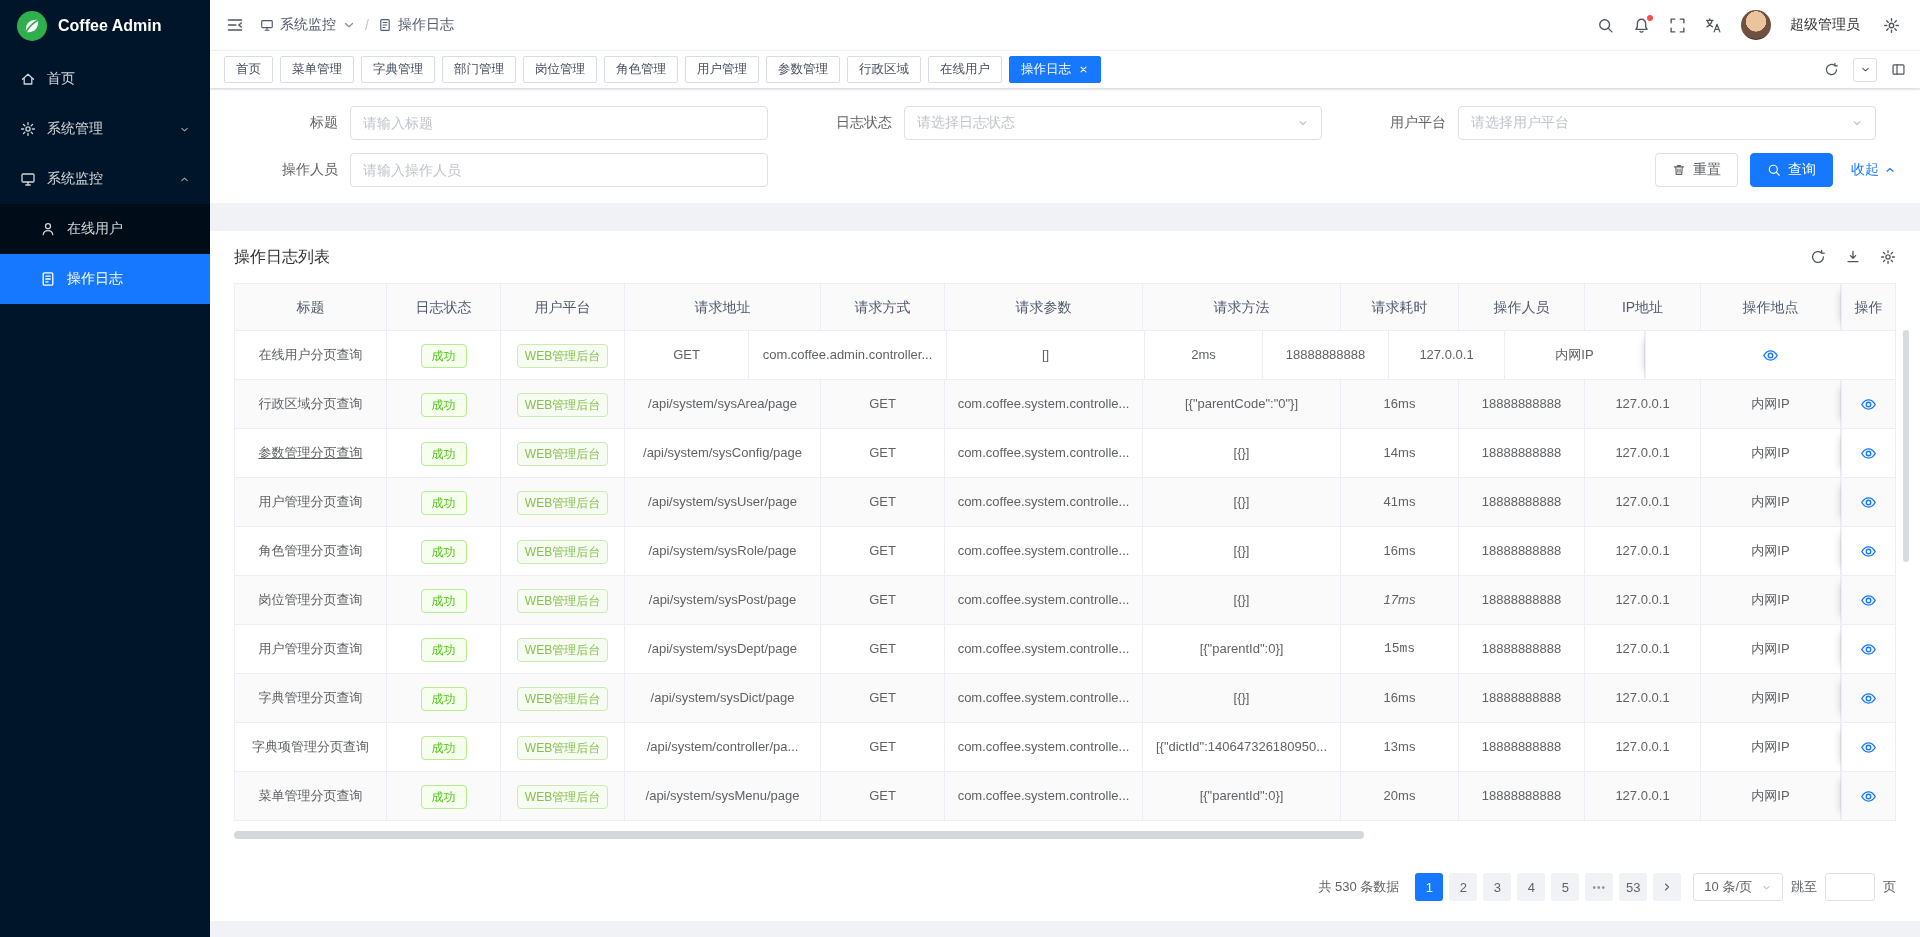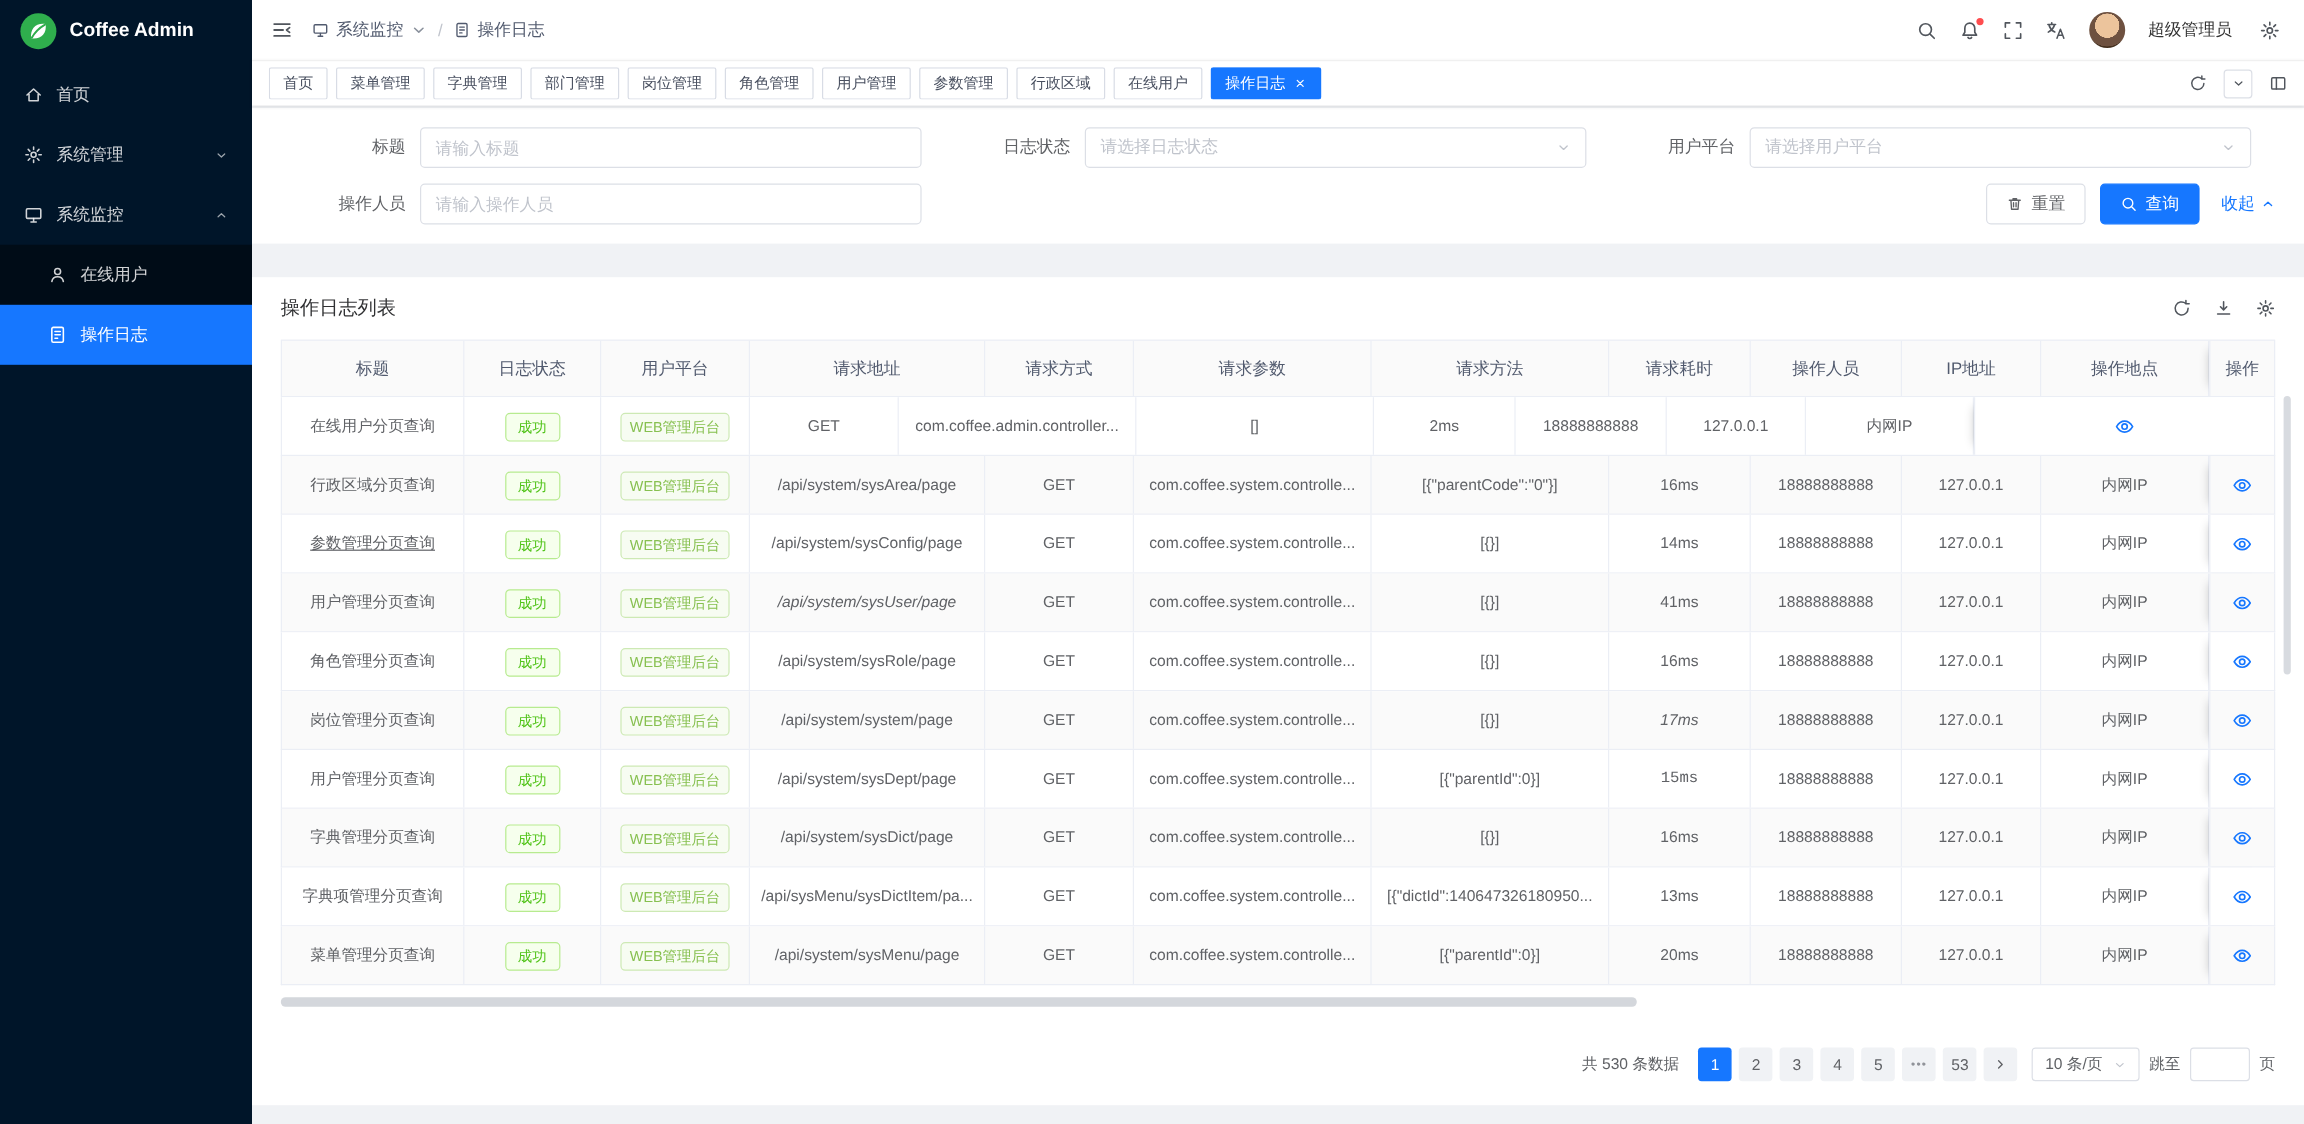--- a/index.html
+++ b/index.html
@@ -500,21 +500,21 @@
                     <svg viewBox="0 0 16 16" fill="none" stroke="currentColor" stroke-width="1.3" stroke-linecap="round" stroke-linejoin="round">
                       <path d="M1.7 8S4.3 3.7 8 3.7 14.3 8 14.3 8 11.7 12.3 8 12.3 1.7 8 1.7 8z"></path>
                       <circle cx="8" cy="8" r="2.1"></circle>
                     </svg>
                   </span></div>
               </div>
               <div class="trow alt">
                 <div class="td" style="width: 152px;">用户管理分页查询</div>
                 <div class="td" style="width: 114px;"><span class="tag success">成功</span></div>
                 <div class="td" style="width: 124px;"><span class="tag platform">WEB管理后台</span></div>
-                <div class="td" style="width: 196px; font-style: italic;">/api/system/sysUser/page</div>
+                <div class="td" style="width: 196px;">/api/system/sysUser/page</div>
                 <div class="td" style="width: 124px;">GET</div>
                 <div class="td" style="width: 198px;">com.coffee.system.controlle...</div>
                 <div class="td" style="width: 198px;">[{}]</div>
                 <div class="td" style="width: 118px;">41ms</div>
                 <div class="td" style="width: 126px;">18888888888</div>
                 <div class="td" style="width: 116px;">127.0.0.1</div>
                 <div class="td" style="width: 140px;">内网IP</div>
                 <div class="td fixedcol" style="flex: 1 0 52px;"><span class="eye">
                     <svg viewBox="0 0 16 16" fill="none" stroke="currentColor" stroke-width="1.3" stroke-linecap="round" stroke-linejoin="round">
                       <path d="M1.7 8S4.3 3.7 8 3.7 14.3 8 14.3 8 11.7 12.3 8 12.3 1.7 8 1.7 8z"></path>
@@ -538,21 +538,21 @@
                     <svg viewBox="0 0 16 16" fill="none" stroke="currentColor" stroke-width="1.3" stroke-linecap="round" stroke-linejoin="round">
                       <path d="M1.7 8S4.3 3.7 8 3.7 14.3 8 14.3 8 11.7 12.3 8 12.3 1.7 8 1.7 8z"></path>
                       <circle cx="8" cy="8" r="2.1"></circle>
                     </svg>
                   </span></div>
               </div>
               <div class="trow alt">
                 <div class="td" style="width: 152px;">岗位管理分页查询</div>
                 <div class="td" style="width: 114px;"><span class="tag success">成功</span></div>
                 <div class="td" style="width: 124px;"><span class="tag platform">WEB管理后台</span></div>
-                <div class="td" style="width: 196px;">/api/system/system/page</div>
+                <div class="td" style="width: 196px;">/api/system/sysPost/page</div>
                 <div class="td" style="width: 124px;">GET</div>
                 <div class="td" style="width: 198px;">com.coffee.system.controlle...</div>
                 <div class="td" style="width: 198px;">[{}]</div>
                 <div class="td" style="width: 118px; font-style: italic;">17ms</div>
                 <div class="td" style="width: 126px;">18888888888</div>
                 <div class="td" style="width: 116px;">127.0.0.1</div>
                 <div class="td" style="width: 140px;">内网IP</div>
                 <div class="td fixedcol" style="flex: 1 0 52px;"><span class="eye">
                     <svg viewBox="0 0 16 16" fill="none" stroke="currentColor" stroke-width="1.3" stroke-linecap="round" stroke-linejoin="round">
                       <path d="M1.7 8S4.3 3.7 8 3.7 14.3 8 14.3 8 11.7 12.3 8 12.3 1.7 8 1.7 8z"></path>
@@ -595,21 +595,21 @@
                     <svg viewBox="0 0 16 16" fill="none" stroke="currentColor" stroke-width="1.3" stroke-linecap="round" stroke-linejoin="round">
                       <path d="M1.7 8S4.3 3.7 8 3.7 14.3 8 14.3 8 11.7 12.3 8 12.3 1.7 8 1.7 8z"></path>
                       <circle cx="8" cy="8" r="2.1"></circle>
                     </svg>
                   </span></div>
               </div>
               <div class="trow">
                 <div class="td" style="width: 152px;">字典项管理分页查询</div>
                 <div class="td" style="width: 114px;"><span class="tag success">成功</span></div>
                 <div class="td" style="width: 124px;"><span class="tag platform">WEB管理后台</span></div>
-                <div class="td" style="width: 196px;">/api/sysMenu/sysDictItem/pa...</div>
+                <div class="td" style="width: 196px;">/api/system/controller/pa...</div>
                 <div class="td" style="width: 124px;">GET</div>
                 <div class="td" style="width: 198px;">com.coffee.system.controlle...</div>
                 <div class="td" style="width: 198px;">[{"dictId":140647326180950...</div>
                 <div class="td" style="width: 118px;">13ms</div>
                 <div class="td" style="width: 126px;">18888888888</div>
                 <div class="td" style="width: 116px;">127.0.0.1</div>
                 <div class="td" style="width: 140px;">内网IP</div>
                 <div class="td fixedcol" style="flex: 1 0 52px;"><span class="eye">
                     <svg viewBox="0 0 16 16" fill="none" stroke="currentColor" stroke-width="1.3" stroke-linecap="round" stroke-linejoin="round">
                       <path d="M1.7 8S4.3 3.7 8 3.7 14.3 8 14.3 8 11.7 12.3 8 12.3 1.7 8 1.7 8z"></path>

